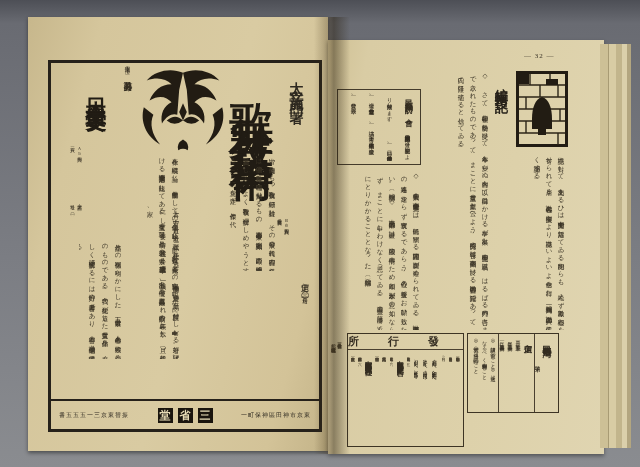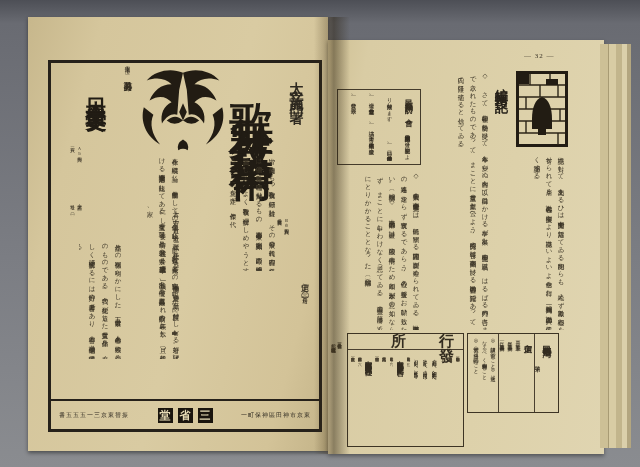--- a/index.html
+++ b/index.html
@@ -74,21 +74,21 @@
   .mag-zone{position:relative;box-sizing:border-box;height:100%;}
   #mag-title-zone{width:24px;border-left:1px solid #4a4030;}
   #mag-title{left:6px;top:4px;height:72px;font-size:9px;font-weight:900;letter-spacing:1px;line-height:12px;}
   #mag-issue{left:-1px;top:28px;height:46px;font-size:5.5px;line-height:8px;}
   #mag-price-zone{width:36px;border-left:1px solid #4a4030;display:flex;flex-direction:row-reverse;padding:3px 2px;}
   #mag-price-zone .pl{writing-mode:vertical-rl;text-orientation:upright;position:static;font-size:8px;font-weight:bold;letter-spacing:2px;}
   .price-col{writing-mode:vertical-rl;text-orientation:upright;position:static;font-size:5px;line-height:8px;}
   #mag-notes-zone{flex:1;display:flex;flex-direction:row-reverse;padding:3px 2px;}
   .note-col{writing-mode:vertical-rl;text-orientation:upright;position:static;font-size:5px;line-height:8.5px;}
   #colophon-box{position:absolute;left:19px;top:293px;width:117px;height:114px;border:1.5px solid #3d3424;box-sizing:border-box;}
-  #colophon-label{height:15px;line-height:15px;text-align:right;font-size:15px;font-weight:bold;letter-spacing:9px;border-bottom:1px solid #4a4030;}
+  #colophon-label{height:15px;line-height:15px;text-align:left;font-size:11px;font-weight:bold;letter-spacing:9px;border-bottom:1px solid #4a4030;}
   #colophon-body{display:flex;flex-direction:row-reverse;gap:3px;padding:4px 3px;height:calc(100% - 16px);box-sizing:border-box;}
   #colophon-body .g{writing-mode:vertical-rl;text-orientation:upright;position:static;overflow:hidden;}
   .c-tiny{font-size:4px;line-height:6px;color:#4a4130;}
   .c-person{font-size:6.5px;line-height:9px;letter-spacing:1px;}
   .c-issuer{font-size:8px;line-height:10px;font-weight:bold;letter-spacing:1px;}
   #dist-1{left:2px;top:300px;height:106px;font-size:4.5px;line-height:7px;}
   #dist-2{left:8px;top:300px;height:106px;font-size:4.5px;line-height:7px;}
 </style>
 </head>
 <body>

